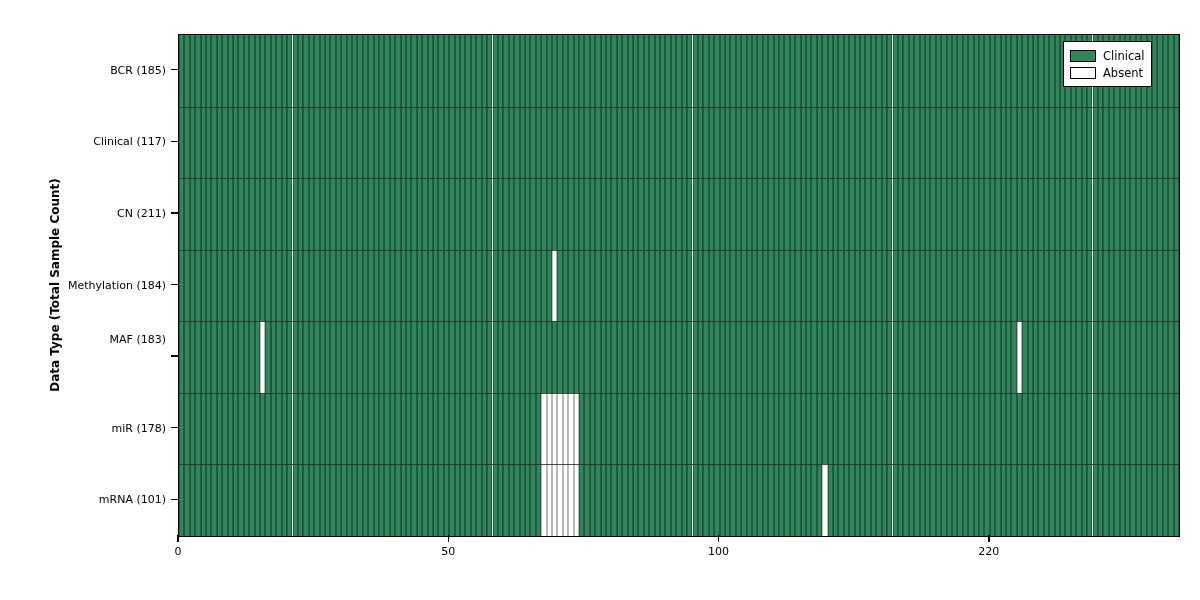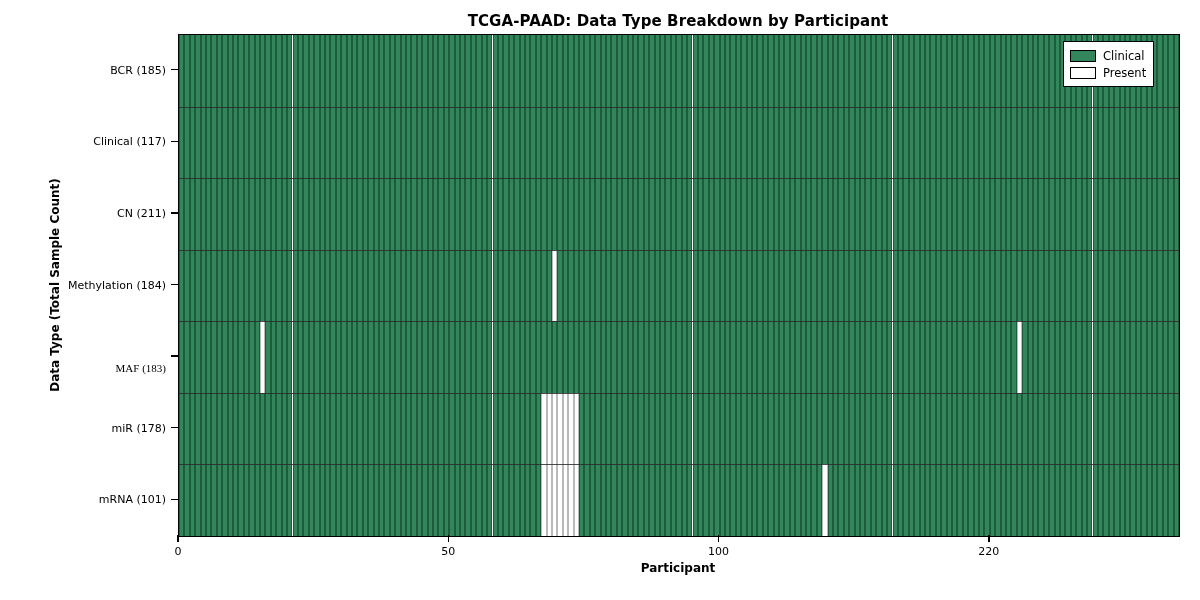--- a/index.html
+++ b/index.html
@@ -177,25 +177,23 @@
     font-size: 11.5px;
     color: #000000;
     white-space: nowrap;
   }
 </style>
 </head>
 <body>
 
 <div id="figure">
 
-  <div id="chart-title">TCGA-PAAD: Data Type Breakdown by Participant</div>
 
   <div id="ylabel">Data Type (Total Sample Count)</div>
 
-  <div id="xlabel">Participant</div>
 
   <div id="plot-area">
       <div class="row-band" style="top: 0px; height: 71.5714px;">
         <div class="bar present" style="left: 0px; width: 5.40541px;"></div>
         <div class="bar present" style="left: 5.40541px; width: 5.40541px;"></div>
         <div class="bar present" style="left: 10.8108px; width: 5.40541px;"></div>
         <div class="bar present" style="left: 16.2162px; width: 5.40541px;"></div>
         <div class="bar present" style="left: 21.6216px; width: 5.40541px;"></div>
         <div class="bar present" style="left: 27.027px; width: 5.40541px;"></div>
         <div class="bar present" style="left: 32.4324px; width: 5.40541px;"></div>
@@ -1511,21 +1509,21 @@
   <div id="y-axis">
       <div class="ytick-mark" style="top: 69.0857px;"></div>
       <div class="ytick-label" style="top: 69.7857px;">BCR (185)</div>
       <div class="ytick-mark" style="top: 140.657px;"></div>
       <div class="ytick-label" style="top: 141.357px;">Clinical (117)</div>
       <div class="ytick-mark" style="top: 212.229px;"></div>
       <div class="ytick-label" style="top: 212.929px;">CN (211)</div>
       <div class="ytick-mark" style="top: 283.8px;"></div>
       <div class="ytick-label" style="top: 284.5px;">Methylation (184)</div>
       <div class="ytick-mark" style="top: 355.371px;"></div>
-      <div class="ytick-label" style="top: 368px; font-family: Liberation Serif, serif;">MAF (183)</div>
+      <div class="ytick-label" style="top: 339px;">MAF (183)</div>
       <div class="ytick-mark" style="top: 426.943px;"></div>
       <div class="ytick-label" style="top: 427.643px;">miR (178)</div>
       <div class="ytick-mark" style="top: 498.514px;"></div>
       <div class="ytick-label" style="top: 499.214px;">mRNA (101)</div>
     </div>
   <div id="x-axis">
       <div class="xtick-mark" style="left: 177.3px;"></div>
       <div class="xtick-label" style="left: 178px;">0</div>
       <div class="xtick-mark" style="left: 447.57px;"></div>
       <div class="xtick-label" style="left: 448.27px;">50</div>
@@ -1535,17 +1533,17 @@
       <div class="xtick-label" style="left: 988.811px;">220</div>
     </div>
 
   <div id="legend">
       <div class="legend-row">
         <div class="legend-swatch present" style="background: rgb(51, 133, 91);"></div>
         <span class="legend-text">Clinical</span>
       </div>
       <div class="legend-row">
         <div class="legend-swatch absent" style="background: rgb(255, 255, 255);"></div>
-        <span class="legend-text">Present</span>
+        <span class="legend-text">Absent</span>
       </div>
     </div>
 
 </div>
 
 </body></html>

